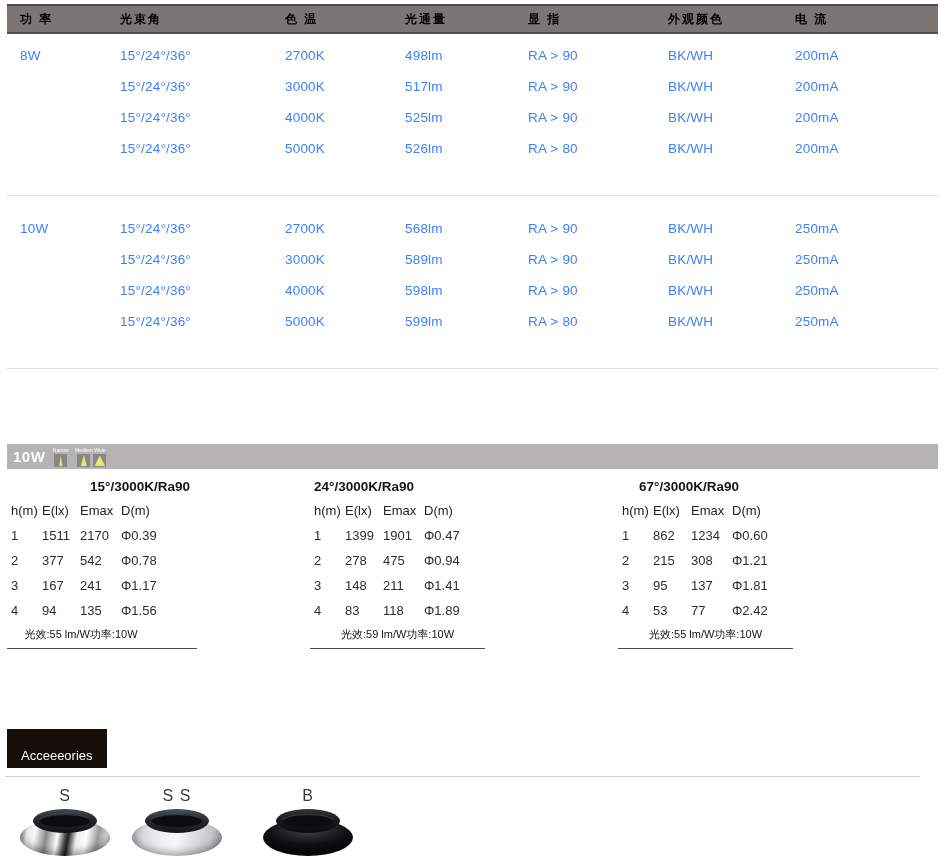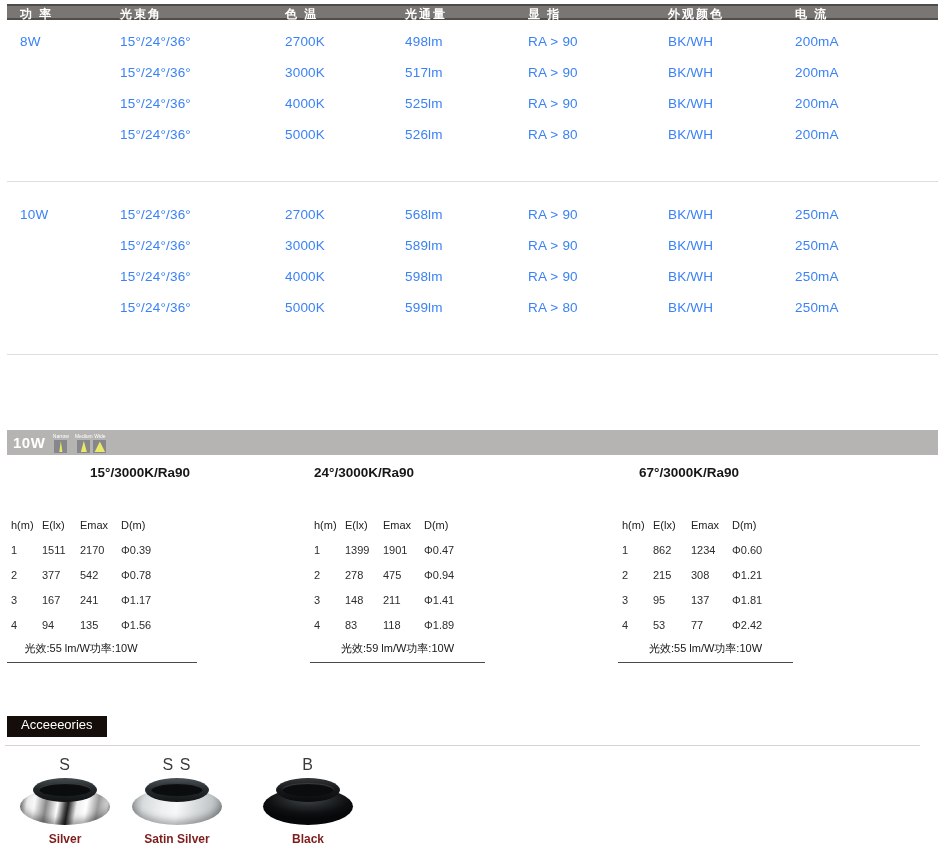--- a/index.html
+++ b/index.html
@@ -11,21 +11,21 @@
   .page { width:945px; height:862px; position:relative; }
 
   
   .spec-table { margin:4px 7px 0 7px; }
   .spec-grid {
     display:grid;
     grid-template-columns:100px 165px 120px 123px 140px 127px 1fr;
     padding-left:13px; align-items:center;
   }
   .spec-header {
-    height:16px; background:#7a7673; color:#ffffff;
+    height:30px; background:#7a7673; color:#000000;
     border-top:2px solid #4e4b49; border-bottom:2px solid #504d4b;
     font-size:12px; font-weight:bold; letter-spacing:2px;
   }
   .spec-row { height:31px; color:#3b82f6; font-size:13.5px; letter-spacing:.2px; }
   .spec-group:first-of-type { margin-top:6px; }
   .spec-divider { border:none; border-top:1px solid #dedede; margin-top:31px; height:0; }
   .spec-divider + .spec-group { margin-top:17px; }
 
   
   .pw-bar {
@@ -49,37 +49,37 @@
   .pm-table { position:absolute; top:0; }
   .pm-table:nth-child(1) { left:0;   width:190px; }
   .pm-table:nth-child(2) { left:303px; width:175px; }
   .pm-table:nth-child(3) { left:611px; width:175px; }
   .pm-title { font-size:13.5px; font-weight:bold; color:#161616; white-space:nowrap; }
   .pm-table:nth-child(1) .pm-title { margin-left:83px; }
   .pm-table:nth-child(2) .pm-title { margin-left:4px; }
   .pm-table:nth-child(3) .pm-title { margin-left:21px; }
   .pm-grid {
     display:grid; grid-template-columns:31px 38px 41px 1fr;
-    margin-top:32px; padding-left:4px;
-    font-size:11px; color:#2d2d2d;
+    margin-top:4px; padding-left:4px;
+    font-size:13px; color:#2d2d2d;
   }
   .pm-grid .pm-cell { height:25px; display:flex; align-items:center; }
   .pm-grid .pm-head { color:#222222; }
   .pm-footer {
     display:flex; justify-content:center; align-items:center;
     border-bottom:1px solid #4a4a4a;
     font-size:11px; color:#161616; padding:2px 2px 6px 2px; margin-top:2px;
   }
   .pm-table:nth-child(1) .pm-footer { padding-right:44px; }
 
   
   .acc-section { margin-top:25px; }
   .acc-title-box {
     display:inline-block; margin-left:7px; background:#140d0a; color:#ffffff;
-    font-size:13px; padding:1px 14px 5px 14px; min-width:98px;
+    font-size:13px; padding:19px 14px 5px 14px; min-width:98px;
   }
   .acc-line { border:none; border-top:1px solid #d8d3ce; margin:8px 25px 0 5px; height:0; }
   .acc-items { position:relative; height:110px; margin-top:10px; }
   .acc-item { position:absolute; top:0; width:92px; text-align:center; }
   .acc-item:nth-child(1) { left:19px; }
   .acc-item:nth-child(2) { left:131px; }
   .acc-item:nth-child(3) { left:262px; }
   .acc-code { font-size:16px; color:#3a3a3a; letter-spacing:1px; height:19px; }
   .acc-name { font-size:12px; font-weight:bold; color:#7f1d1d; margin-top:7px; }
 

